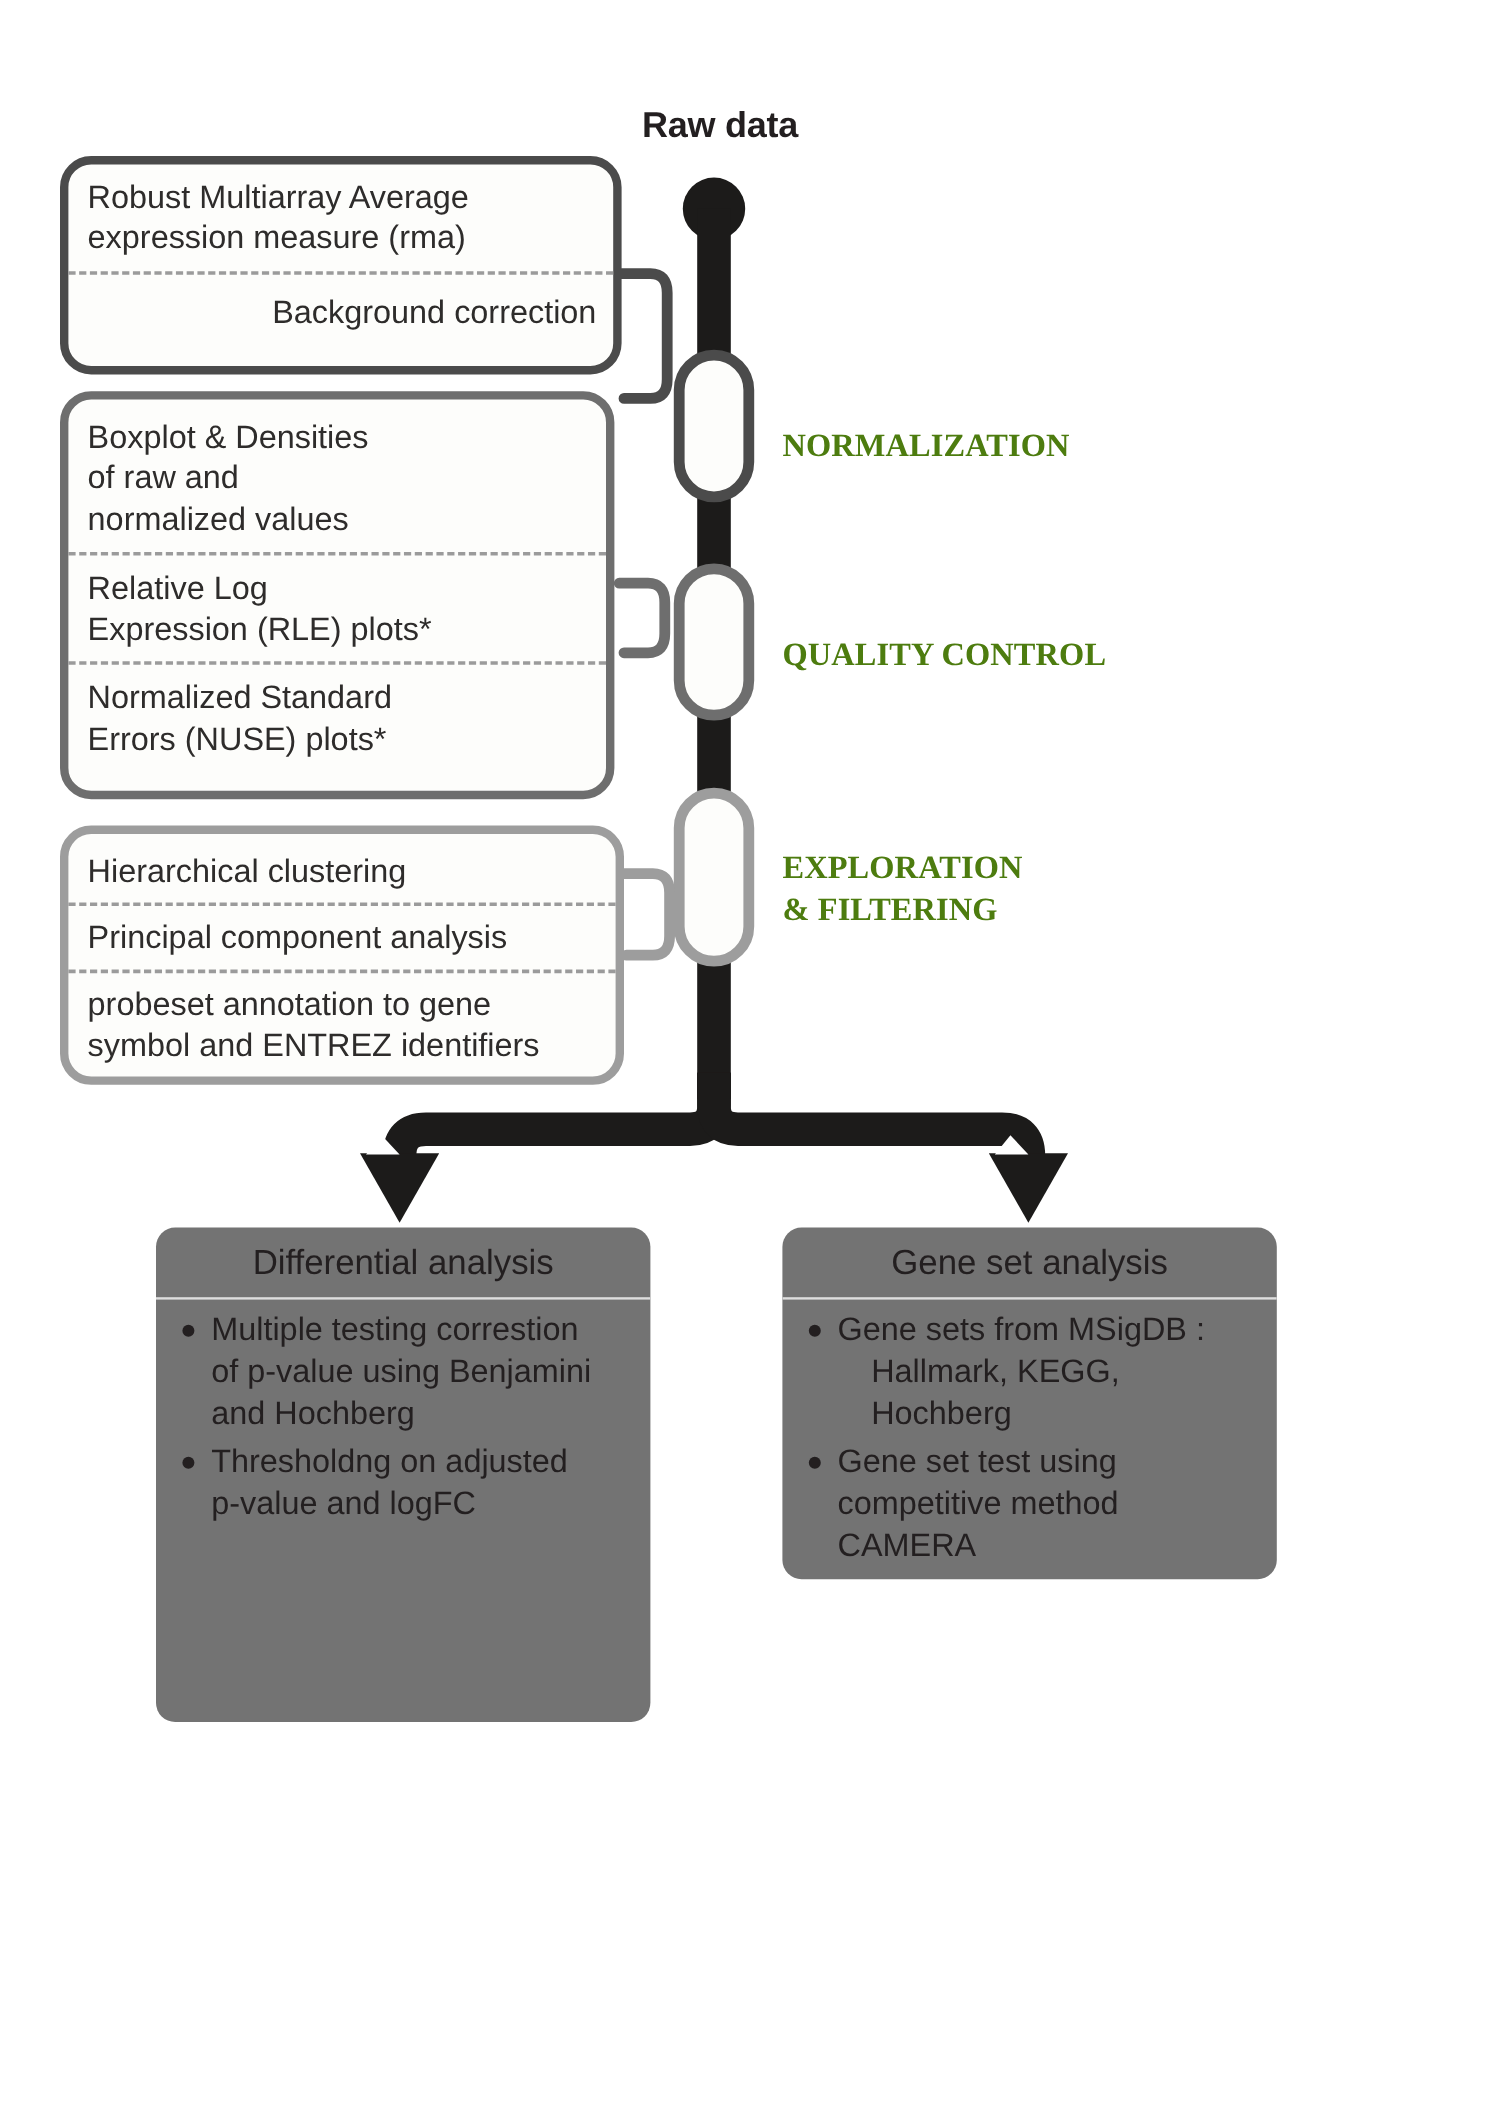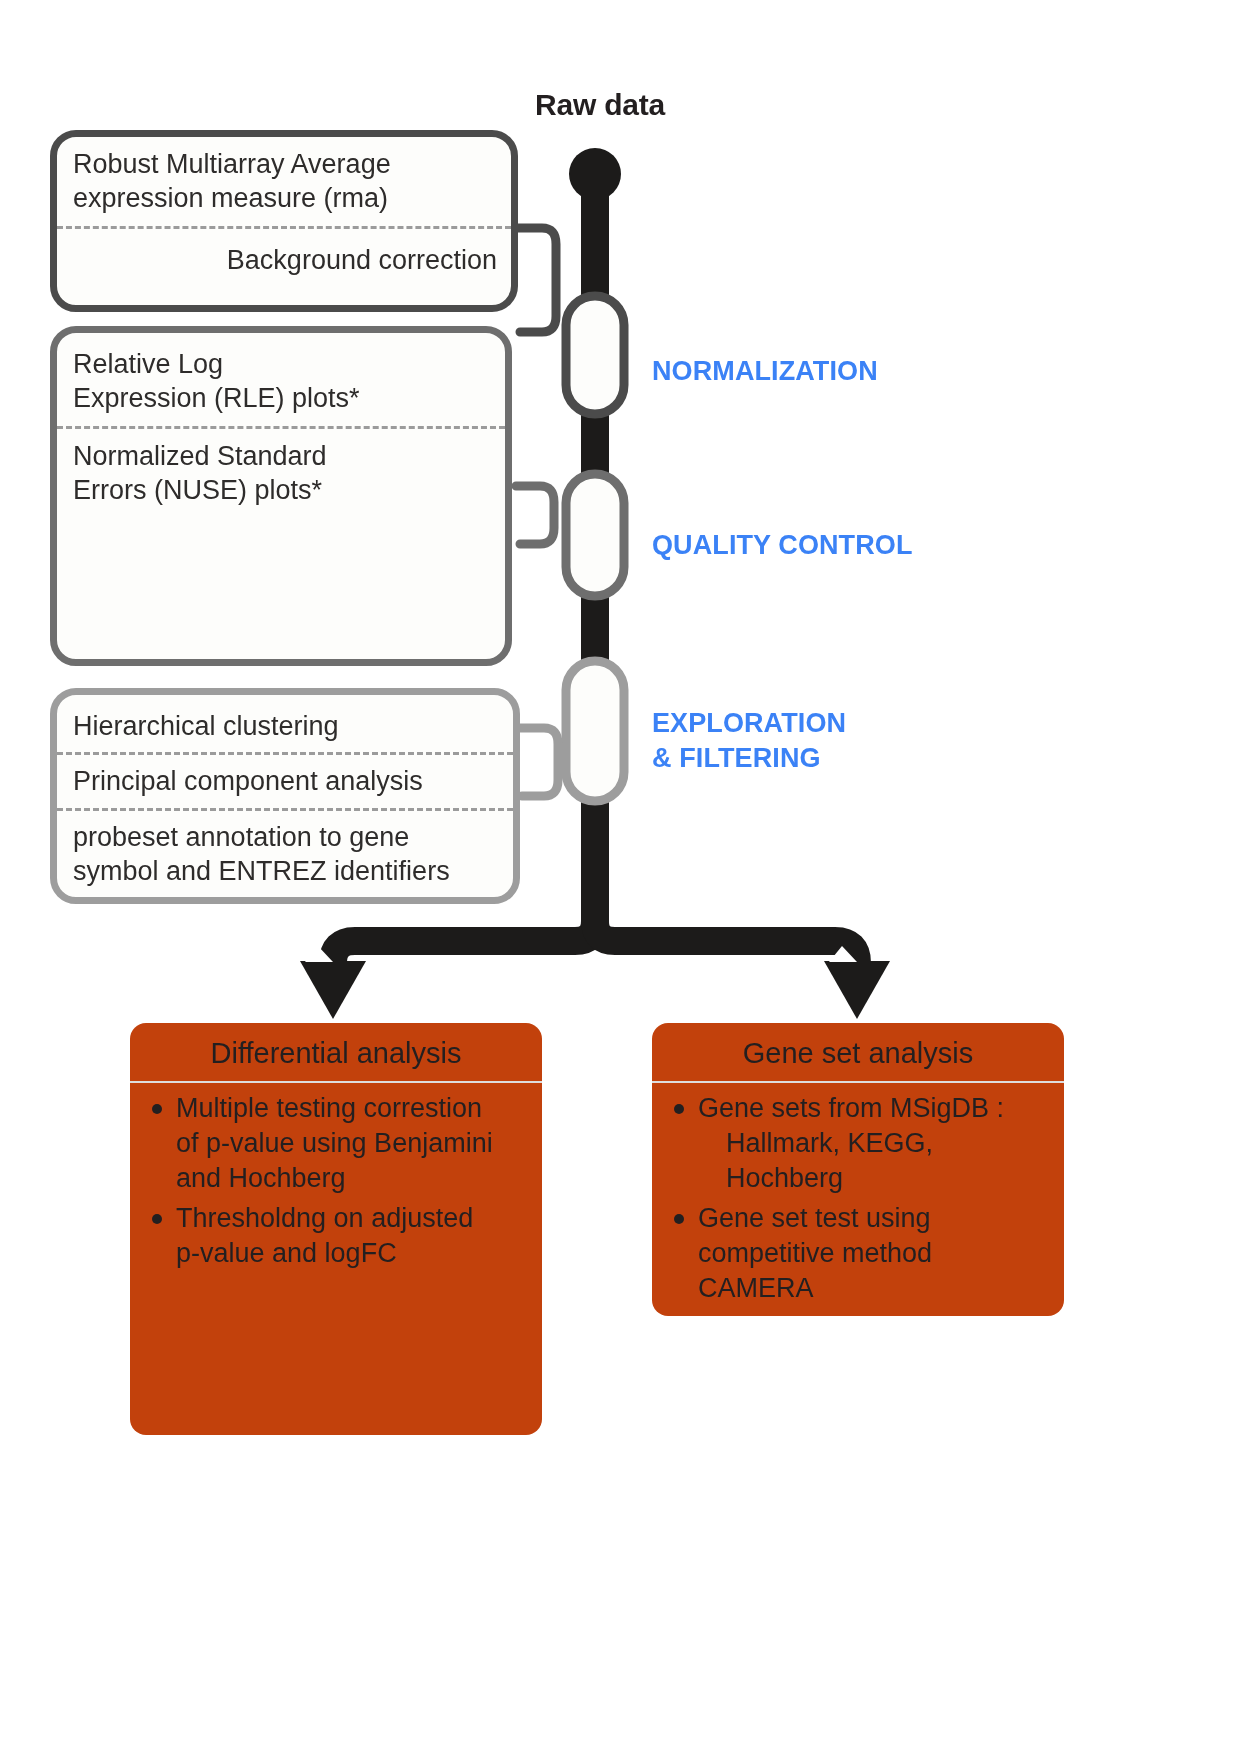--- a/index.html
+++ b/index.html
@@ -99,31 +99,32 @@
   #panel-exploration .row:first-child { padding-top: 14px; }
   #panel-exploration .row:last-child  { padding-bottom: 14px; }
 
   
   .stage-label {
     position: absolute;
     font-size: 27px;
     font-weight: bold;
     letter-spacing: 0.1px;
     line-height: 1.28;
-    color: #3b82f6;
+    color: #4d7c0f;
+    font-family: Liberation Serif, serif;
   }
   #label-normalization { left: 652px; top: 338px; }
   #label-qc           { left: 652px; top: 512px; }
   #label-exploration  { left: 652px; top: 690px; }
 
   
   .result-box {
     position: absolute;
     box-sizing: border-box;
-    background: #c2410c;
+    background: #737373;
     border-radius: 16px;
     overflow: hidden;
   }
   .result-title {
     text-align: center;
     font-size: 29px;
     line-height: 1.25;
     padding: 12px 10px 10px 10px;
     color: #231f20;
     border-bottom: 2px solid #dedede;
@@ -199,20 +200,21 @@
   </svg>
 
   <div class="raw-title">Raw data</div>
 
   <div class="panel" id="panel-normalization">
     <div class="row">Robust Multiarray Average<br>expression measure (rma)</div>
     <div class="row">Background correction</div>
   </div>
 
   <div class="panel" id="panel-qc">
+    <div class="row">Boxplot &amp; Densities<br>of raw and<br>normalized values</div>
     <div class="row">Relative Log<br>Expression (RLE) plots*</div>
     <div class="row">Normalized Standard<br>Errors (NUSE) plots*</div>
   </div>
 
   <div class="panel" id="panel-exploration">
     <div class="row">Hierarchical clustering</div>
     <div class="row">Principal component analysis</div>
     <div class="row">probeset annotation to gene<br>symbol and ENTREZ identifiers</div>
   </div>
 

